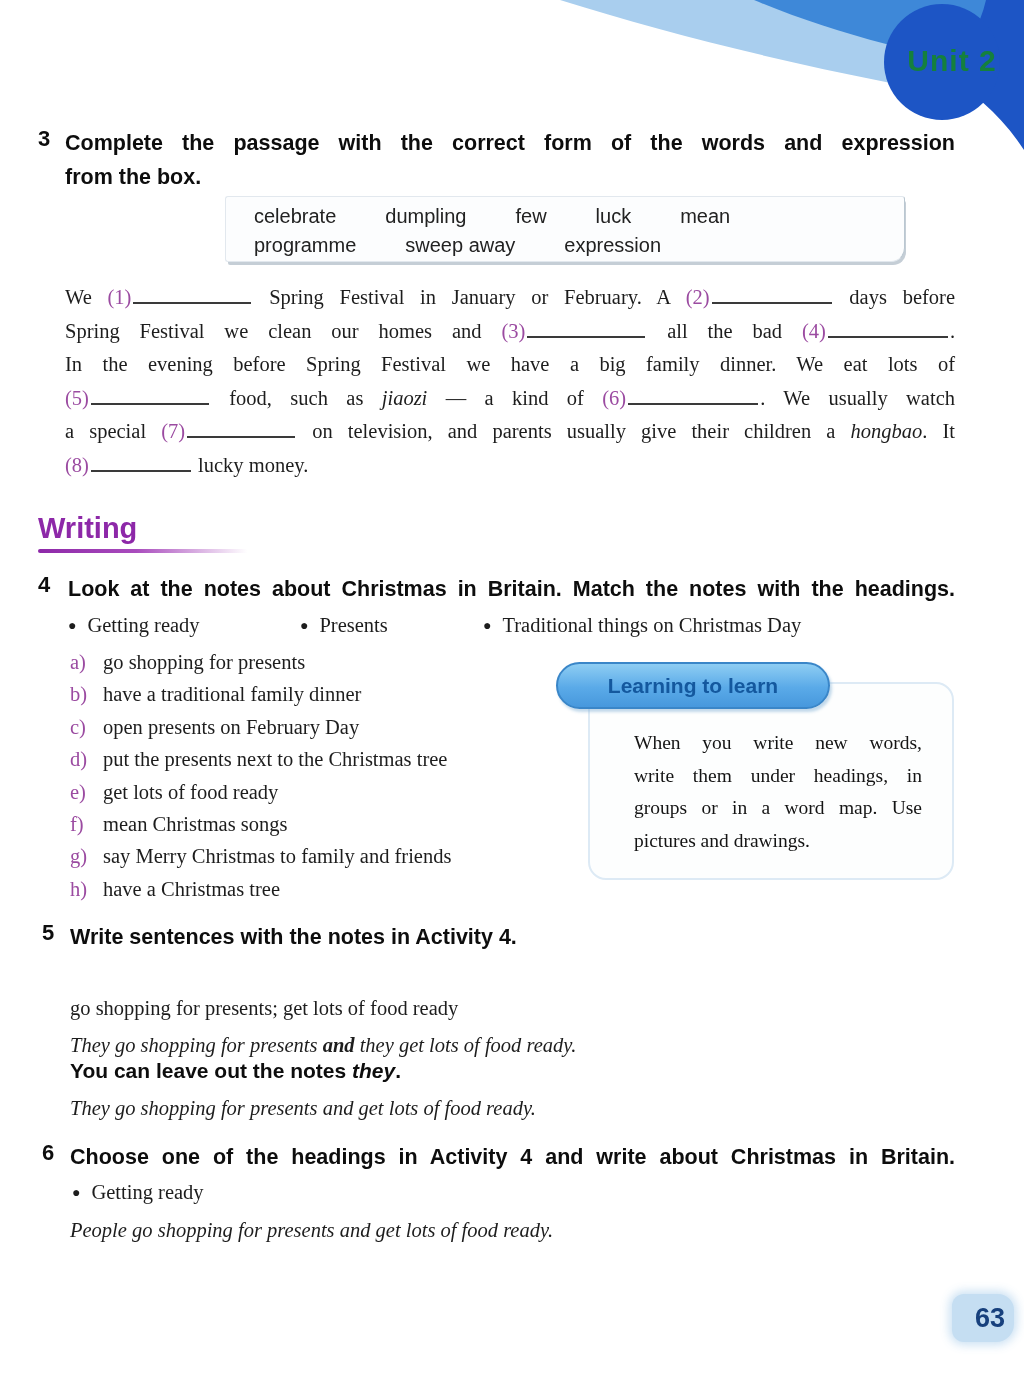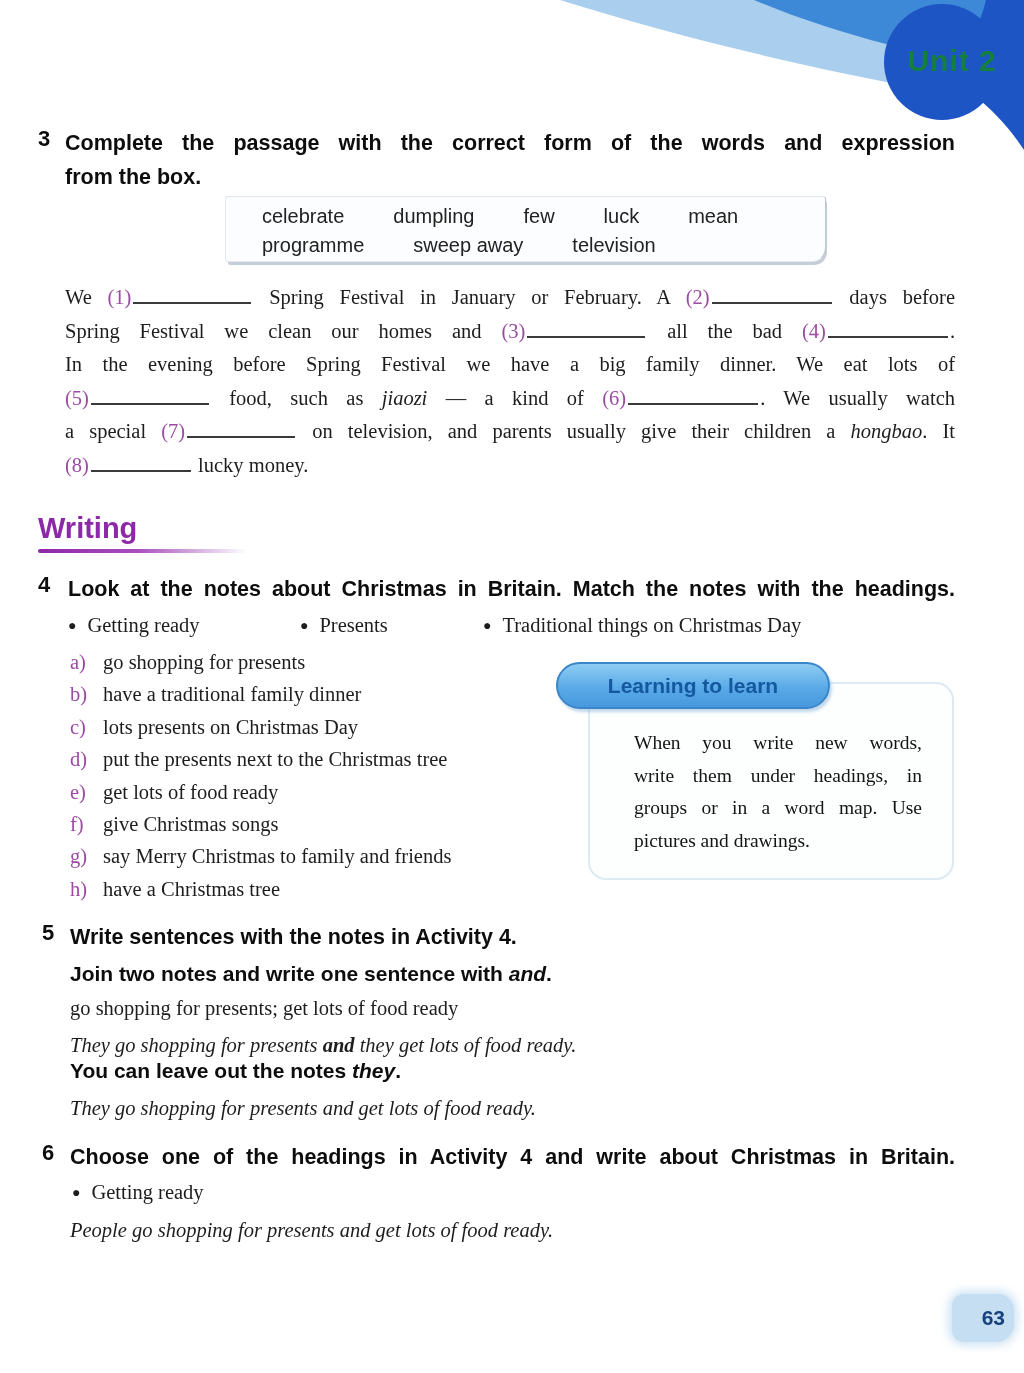--- a/index.html
+++ b/index.html
@@ -13,23 +13,23 @@
       letter-spacing:1px;}
 
   
   .exnum{position:absolute;font-family:"Liberation Sans",sans-serif;font-weight:bold;
          font-size:22px;color:#0d0d0d;}
   .extitle{position:absolute;left:65px;width:890px;font-family:"Liberation Sans",sans-serif;
          font-weight:bold;font-size:21.5px;line-height:34px;color:#0d0d0d;}
   .just{text-align:justify;text-align-last:justify;}
 
   
-  .wordbox{position:absolute;left:225px;top:196px;width:601px;height:66px;background:#fcfdfe;
+  .wordbox{position:absolute;left:225px;top:196px;width:680px;height:66px;background:#fcfdfe;
       border:1px solid #e2e8ee;border-right:1.5px solid #bac7d1;border-radius:3px 3px 14px 3px;
-      box-shadow:2px 4px 0 -1px rgba(150,165,180,.55);padding:5px 0 0 36px;box-sizing:border-box;}
+      box-shadow:2px 4px 0 -1px rgba(150,165,180,.55);padding:5px 0 0 28px;box-sizing:border-box;}
   .wrow{display:flex;gap:49px;font-family:"Liberation Sans",sans-serif;font-size:20px;
       line-height:29px;color:#222;}
 
   
   .passage{position:absolute;left:65px;top:281px;width:890px;font-size:20.5px;}
   .pline{line-height:33.5px;height:33.5px;}
   .purple{color:#9b4ba1;}
   .it{font-style:italic;margin-top:43px;}
   .blank{display:inline-block;border-bottom:2px solid #3a3a3a;height:15px;margin:0 2px;}
 
@@ -63,21 +63,21 @@
   .bold-sans{font-family:"Liberation Sans",sans-serif;font-weight:bold;font-size:21px;color:#0d0d0d;}
   .serif-line{font-size:20.5px;}
   .ital{font-size:20.5px;font-style:italic;margin-top:6px;}
   .bi{font-style:italic;}
   .bld{font-weight:bold;}
 
   
   .page-badge{position:absolute;left:952px;top:1294px;width:62px;height:48px;background:#c5def2;
       border-radius:12px 16px 18px 12px;box-shadow:0 0 10px 3px rgba(197,222,242,.9);
       display:flex;align-items:center;justify-content:flex-end;padding-right:9px;box-sizing:border-box;
-      font-family:"Liberation Sans",sans-serif;font-weight:bold;font-size:21px;color:#17407d;padding-left:30px;}
+      font-family:"Liberation Sans",sans-serif;font-weight:bold;font-size:27px;color:#17407d;padding-left:30px;}
 </style>
 </head>
 <body>
 
 <div class="page">
 
   <svg class="swoosh" viewBox="0 0 470 160" xmlns="http://www.w3.org/2000/svg" aria-hidden="true">
     <path d="M6,0 C140,42 300,80 470,106 L470,0 Z" fill="#a9ceee"></path>
     <path d="M200,0 C280,34 378,58 470,74 L470,0 Z" fill="#3e88d8"></path>
     <path d="M432,0 L470,0 L470,150 C448,116 420,92 390,76 C412,50 426,26 432,0 Z" fill="#1d55c5"></path>
@@ -95,21 +95,21 @@
     <div class="wrow">
         <span>celebrate</span>
         <span>dumpling</span>
         <span>few</span>
         <span>luck</span>
         <span>mean</span>
       </div>
     <div class="wrow">
         <span>programme</span>
         <span>sweep away</span>
-        <span>television</span>
+        <span>expression</span>
       </div>
   </div>
 
   <div class="passage">
       <div class="pline just"><span>We </span><span class="purple">(1)</span><span class="blank" style="width: 118px;"></span><span> Spring Festival in January or February. A </span><span class="purple">(2)</span><span class="blank" style="width: 120px;"></span><span> days before</span></div>
       <div class="pline just"><span>Spring Festival we clean our homes and </span><span class="purple">(3)</span><span class="blank" style="width: 118px;"></span><span> all the bad </span><span class="purple">(4)</span><span class="blank" style="width: 120px;"></span><span>.</span></div>
       <div class="pline just"><span>In the evening before Spring Festival we have a big family dinner. We eat lots of</span></div>
       <div class="pline just"><span class="purple">(5)</span><span class="blank" style="width: 118px;"></span><span> food, such as </span><span class="it">jiaozi</span><span> — a kind of </span><span class="purple">(6)</span><span class="blank" style="width: 130px;"></span><span>. We usually watch</span></div>
       <div class="pline just"><span>a special </span><span class="purple">(7)</span><span class="blank" style="width: 108px;"></span><span> on television, and parents usually give their children a </span><span class="it">hongbao</span><span>. It</span></div>
       <div class="pline"><span class="purple">(8)</span><span class="blank" style="width: 100px;"></span><span> lucky money.</span></div>
@@ -129,44 +129,41 @@
       <span class="bullet">●</span><span>Presents</span>
     </span>
     <span class="hitem" style="left:483px;">
       <span class="bullet">●</span><span>Traditional things on Christmas Day</span>
     </span>
   </div>
 
   <div class="notes">
       <div class="note"><span class="nletter">a)</span><span>go shopping for presents</span></div>
       <div class="note"><span class="nletter">b)</span><span>have a traditional family dinner</span></div>
-      <div class="note"><span class="nletter">c)</span><span>lots presents on Christmas Day</span></div>
+      <div class="note"><span class="nletter">c)</span><span>open presents on February Day</span></div>
       <div class="note"><span class="nletter">d)</span><span>put the presents next to the Christmas tree</span></div>
       <div class="note"><span class="nletter">e)</span><span>get lots of food ready</span></div>
-      <div class="note"><span class="nletter">f)</span><span>give Christmas songs</span></div>
+      <div class="note"><span class="nletter">f)</span><span>mean Christmas songs</span></div>
       <div class="note"><span class="nletter">g)</span><span>say Merry Christmas to family and friends</span></div>
       <div class="note"><span class="nletter">h)</span><span>have a Christmas tree</span></div>
     </div>
 
   <div class="learn-body">
     <div>
         <div class="llline just">When you write new words,</div>
         <div class="llline just">write them under headings, in</div>
         <div class="llline just">groups or in a word map. Use</div>
         <div class="llline">pictures and drawings.</div>
       </div>
   </div>
   <div class="learn-pill">Learning to learn</div>
 
   <div class="exnum" style="left:42px;top:920px;">5</div>
   <div class="extitle" style="left:70px;top:920px;">Write sentences with the notes in Activity 4.</div>
 
-  <div class="sline bold-sans" style="top:962px;">
-    <span>Join two notes and write one sentence with </span><span class="bi">and</span><span>.</span>
-  </div>
   <div class="sline serif-line" style="top:997px;">go shopping for presents; get lots of food ready</div>
   <div class="sline ital" style="top:1028px;">
     <span>They go shopping for presents </span><span class="bld">and</span><span> they get lots of food ready.</span>
   </div>
   <div class="sline bold-sans" style="top:1059px;">
     <span>You can leave out the notes </span><span class="bi">they</span><span>.</span>
   </div>
   <div class="sline ital" style="top:1091px;">They go shopping for presents and get lots of food ready.</div>
 
   <div class="exnum" style="left:42px;top:1140px;">6</div>

